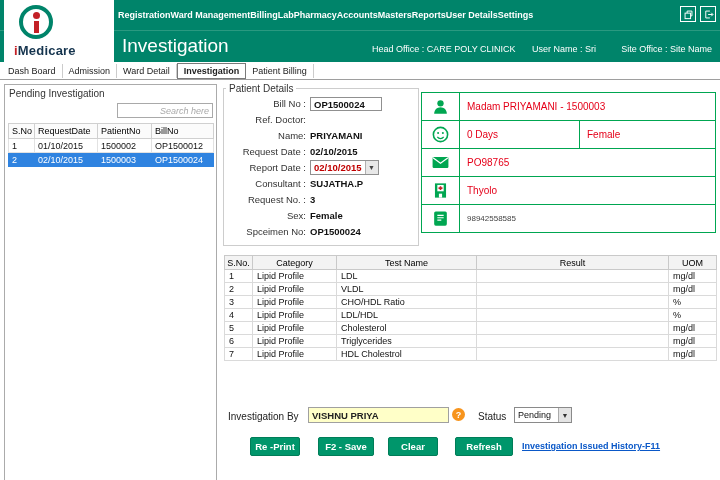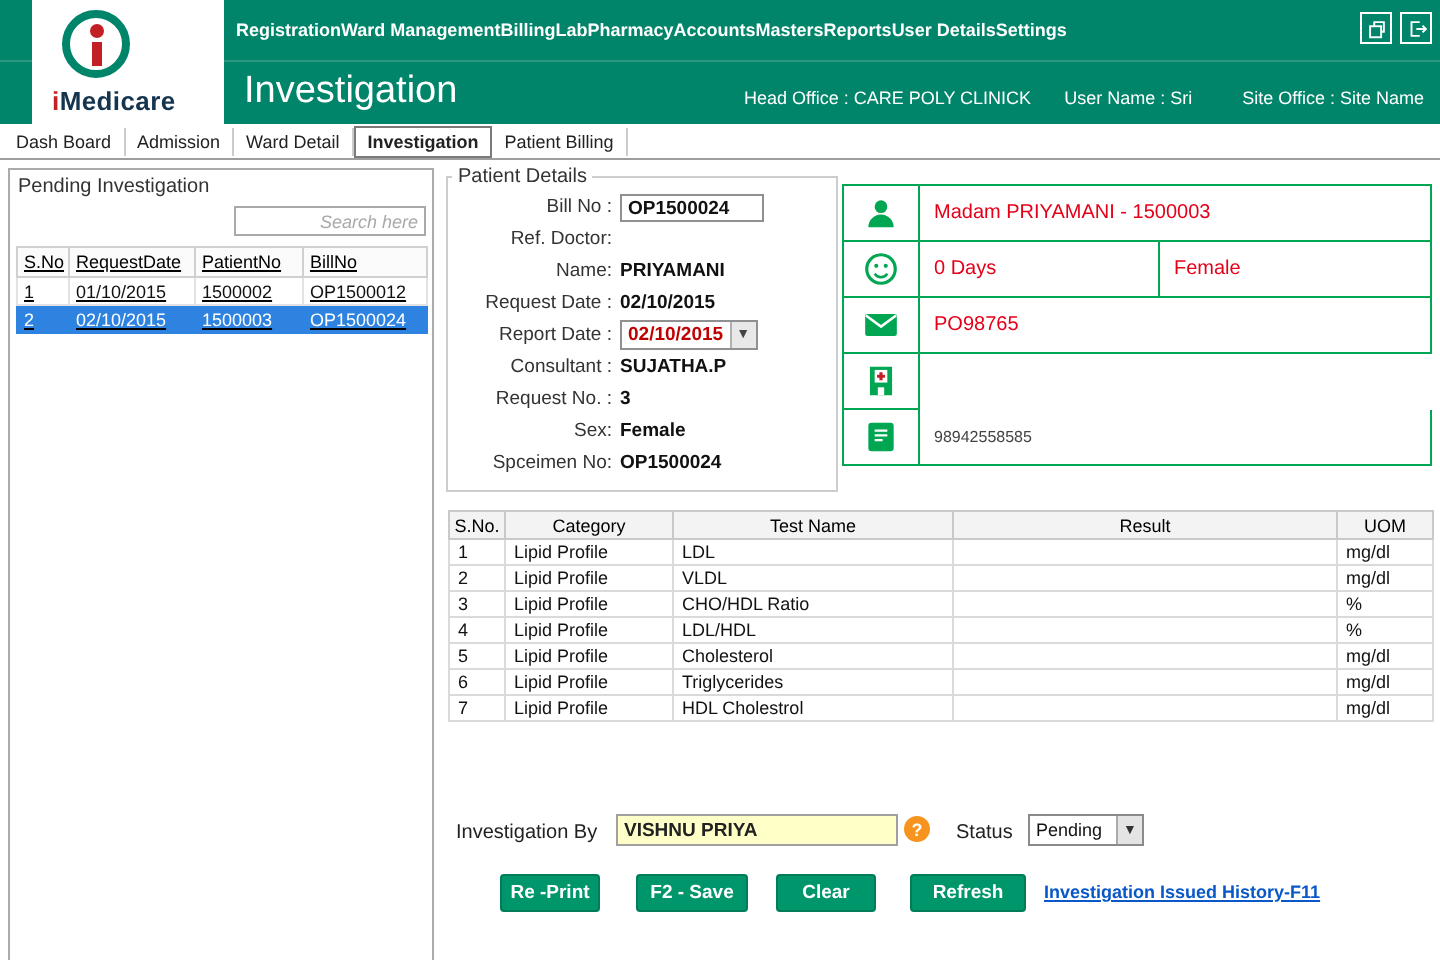--- a/index.html
+++ b/index.html
@@ -16,42 +16,42 @@
 
   
   .titlebar { position:absolute; left:0; top:30px; width:720px; height:32px; background:#00846A;
               border-top:1px solid #2A9980; }
   .page-title { position:absolute; left:122px; top:4px; color:#FFF; font-size:19px; }
   .office-info { position:absolute; left:372px; top:13px; color:#FFF; font-size:9px; white-space:nowrap; }
   .office-info .uname { margin-left:14px; }
   .site-info { position:absolute; right:8px; top:13px; color:#FFF; font-size:9px; }
 
   
-  .logo-box { position:absolute; left:16px; top:0; width:96px; height:62px; background:#FFF; z-index:5; }
+  .logo-box { position:absolute; left:4px; top:0; width:110px; height:62px; background:#FFF; z-index:5; }
   .logo-circle { position:absolute; left:15px; top:5px; width:34px; height:34px; border-radius:50%;
                  border:4px solid #00846A; background:#FFF; }
   .logo-circle .dot { position:absolute; left:10px; top:3px; width:7px; height:7px; border-radius:50%; background:#C32026; }
   .logo-circle .stem { position:absolute; left:11px; top:12px; width:5px; height:12px; background:#C32026; }
   .logo-text { position:absolute; left:10px; top:43px; font-size:13px; font-weight:bold; color:#15344E; letter-spacing:0.2px; }
   .logo-text .red-i { color:#C32026; }
 
   
   .tabbar { position:absolute; left:0; top:62px; width:720px; height:18px; background:#FFF;
             border-bottom:1px solid #9E9E9E; display:flex; align-items:center; padding-left:2px; }
   .tab { font-size:9px; color:#222; padding:2px 6px; border-right:1px solid #CCC; cursor:pointer; white-space:nowrap; }
   .tab.active { font-weight:bold; border:1px solid #7A7A7A; background:#FFF; }
 
   
   .pending-panel { position:absolute; left:4px; top:84px; width:213px; height:439px;
                    border:1px solid #ABABAB; background:#FFF; }
   .pending-title { font-size:10px; color:#333; padding:3px 4px 1px; }
   .search-input { position:absolute; right:3px; top:18px; width:96px; height:15px; border:1px solid #A9A9A9;
                   font:italic 9px "Liberation Sans", sans-serif; color:#777; text-align:right; padding:0 3px; }
   .search-input::placeholder { color:#A9A9A9; font-style:italic; }
-  .pending-table { position:absolute; left:3px; top:38px; width:205px; border-collapse:collapse; table-layout:fixed;text-decoration:underline; }
+  .pending-table { position:absolute; left:3px; top:38px; width:205px; border-collapse:collapse; table-layout:fixed; }
   .pending-table th { font-size:9px; font-weight:normal; color:#000; border:1px solid #D0D0D0; background:#FBFBFB;
                       height:15px; text-align:left; padding:0 3px; white-space:nowrap; overflow:hidden; }
   .pending-table td { font-size:9px; color:#111; border:1px solid #E2E2E2; height:14px; padding:0 3px;
                       white-space:nowrap; overflow:hidden; cursor:pointer; }
   .pending-table tr.selected td { background:#2F83E0; color:#FFF; border-color:#2F83E0; }
 
   
   .patient-box { position:absolute; left:223px; top:83px; width:196px; height:163px;
                  border:1px solid #CDCDCD; padding:2px 16px 0 0; }
   .patient-box legend { font-size:10px; color:#333; padding:0 3px; margin-left:2px; }
@@ -275,20 +275,21 @@
     </div>
     <div class="info-row">
       <div class="info-cell icon-cell">
         <svg width="19" height="19" viewBox="0 0 24 24">
             <rect x="5" y="3" width="14" height="18" fill="#00A651"></rect>
             <rect x="10" y="16" width="4" height="5" fill="#FFF"></rect>
             <rect x="8" y="5" width="8" height="8" fill="#FFF"></rect>
             <path d="M12 6.5v5M9.5 9h5" stroke="#C32026" stroke-width="2"></path>
           </svg>
       </div>
+      <div class="info-cell text-cell cell-grow">Thyolo</div>
     </div>
     <div class="info-row">
       <div class="info-cell icon-cell">
         <svg width="19" height="19" viewBox="0 0 24 24">
             <rect x="4" y="3" width="16" height="18" rx="2" fill="#00A651"></rect>
             <path d="M8 8h8M8 11h8M8 14h5" stroke="#FFF" stroke-width="1.4"></path>
           </svg>
       </div>
       <div class="info-cell text-cell phone-text cell-grow">98942558585</div>
     </div>

